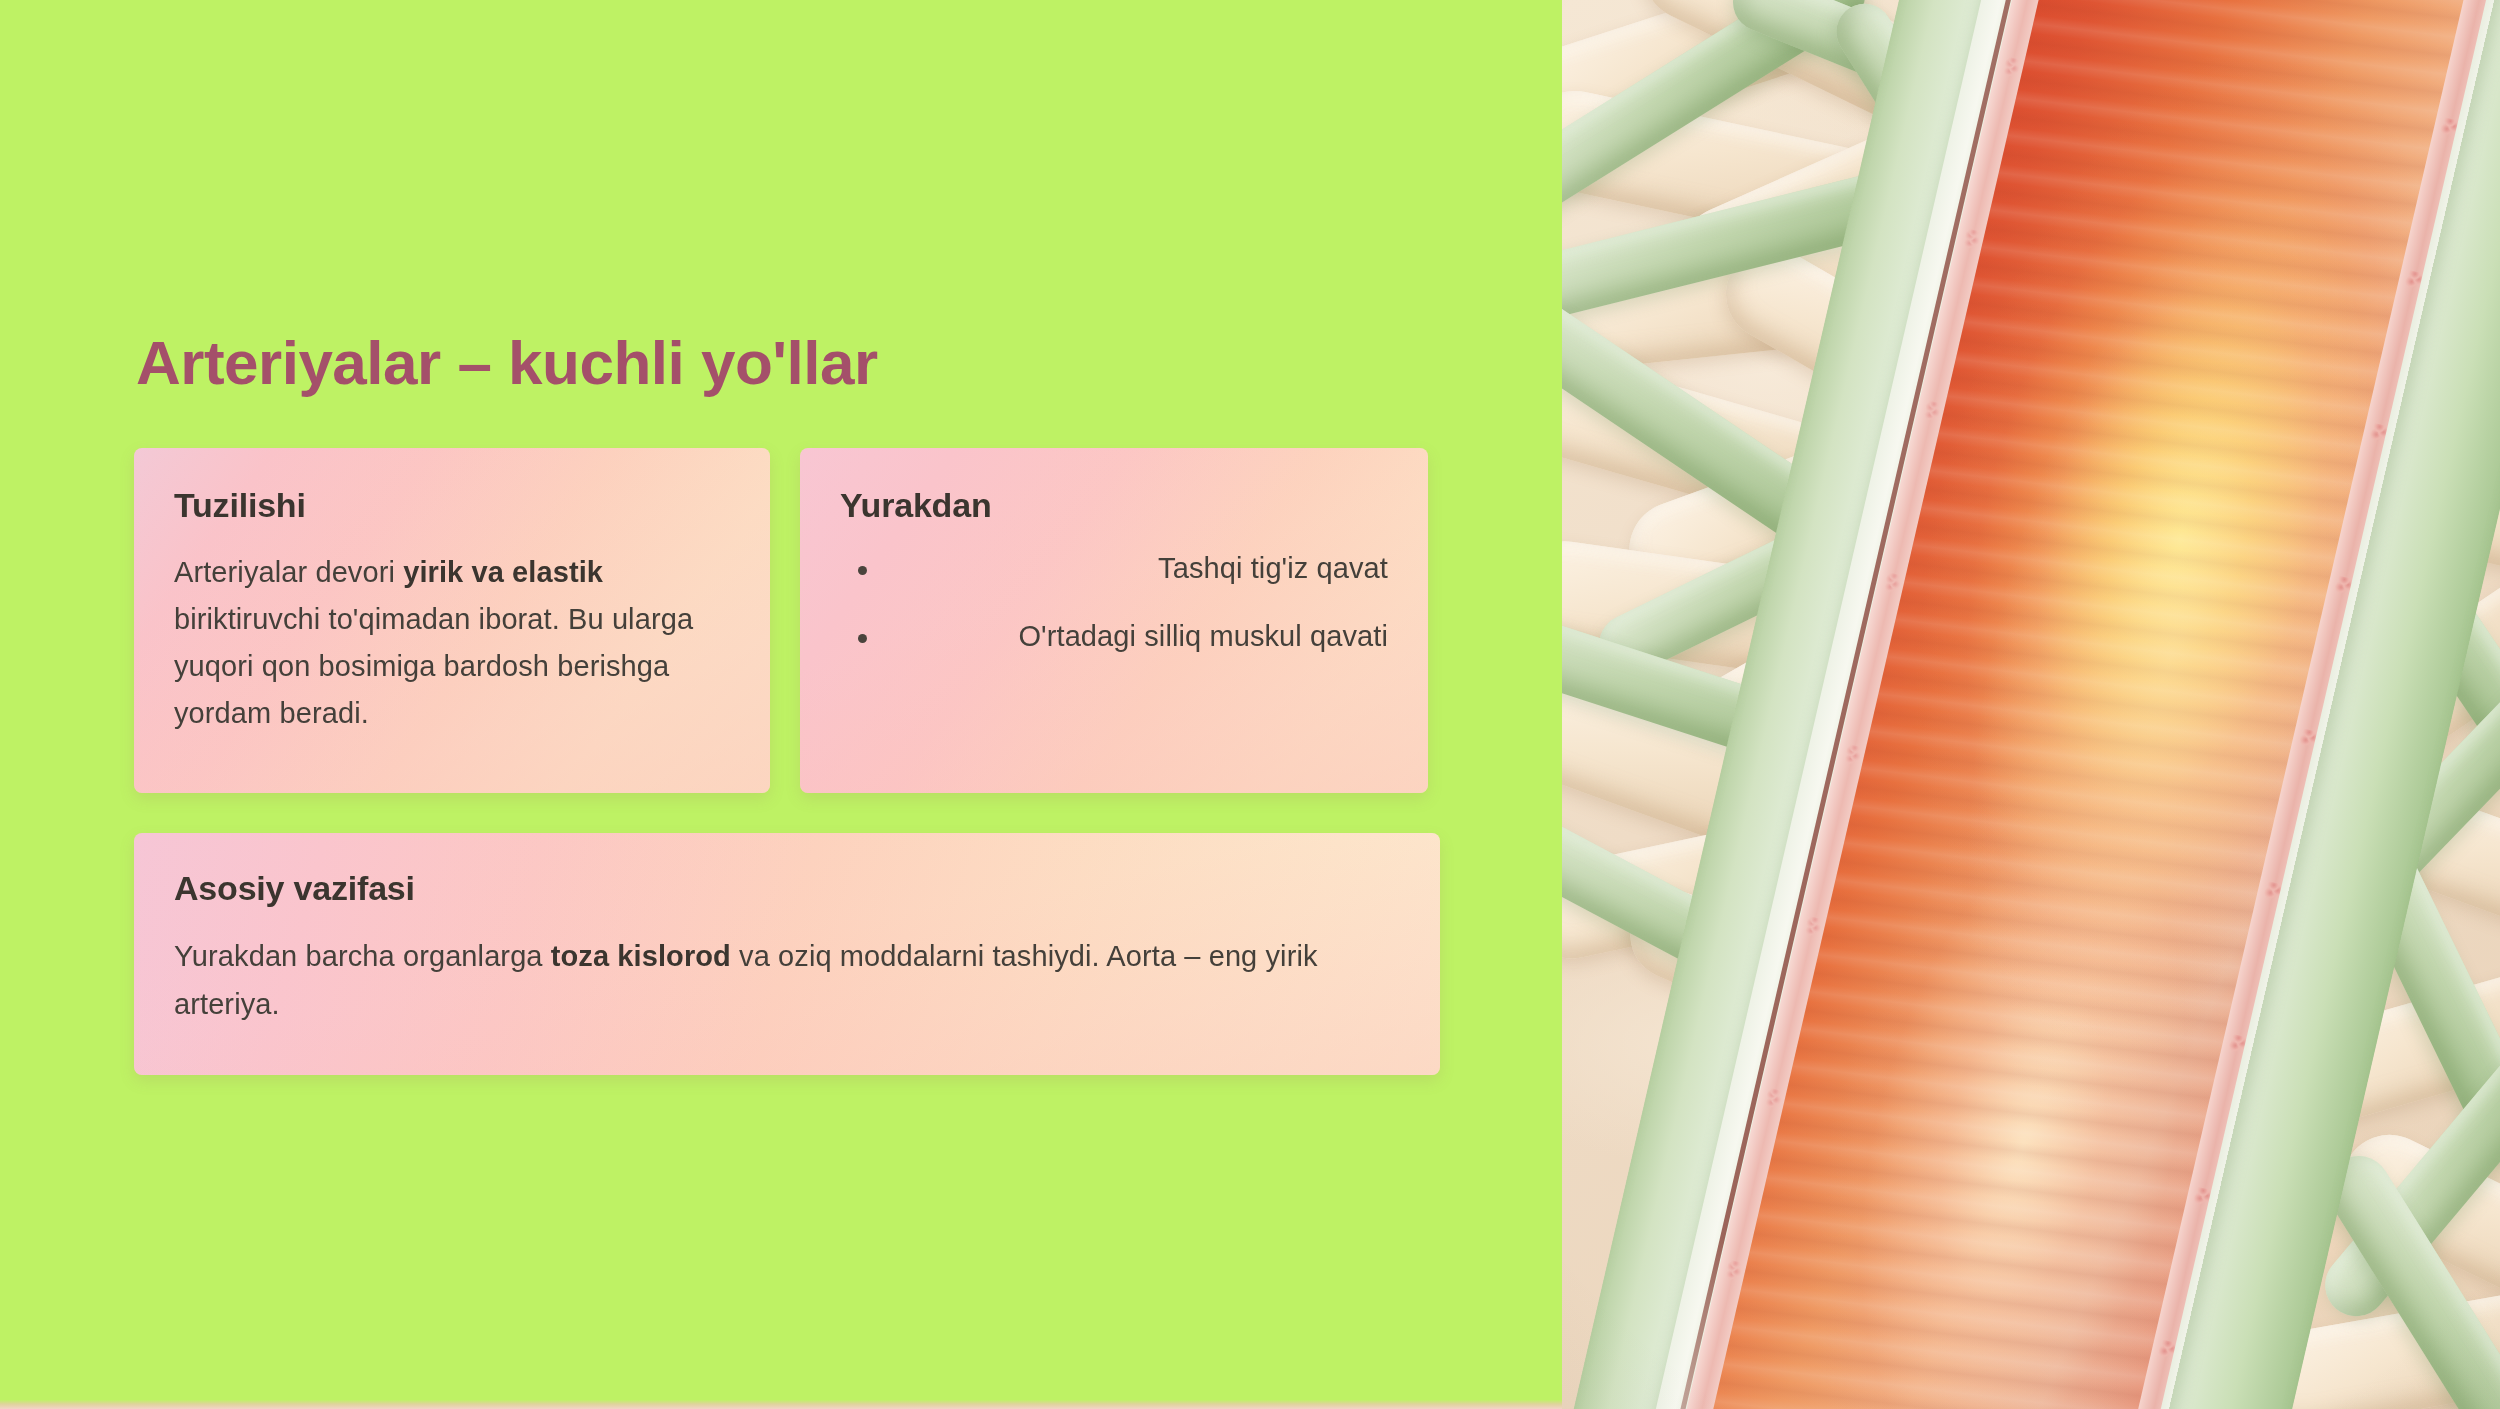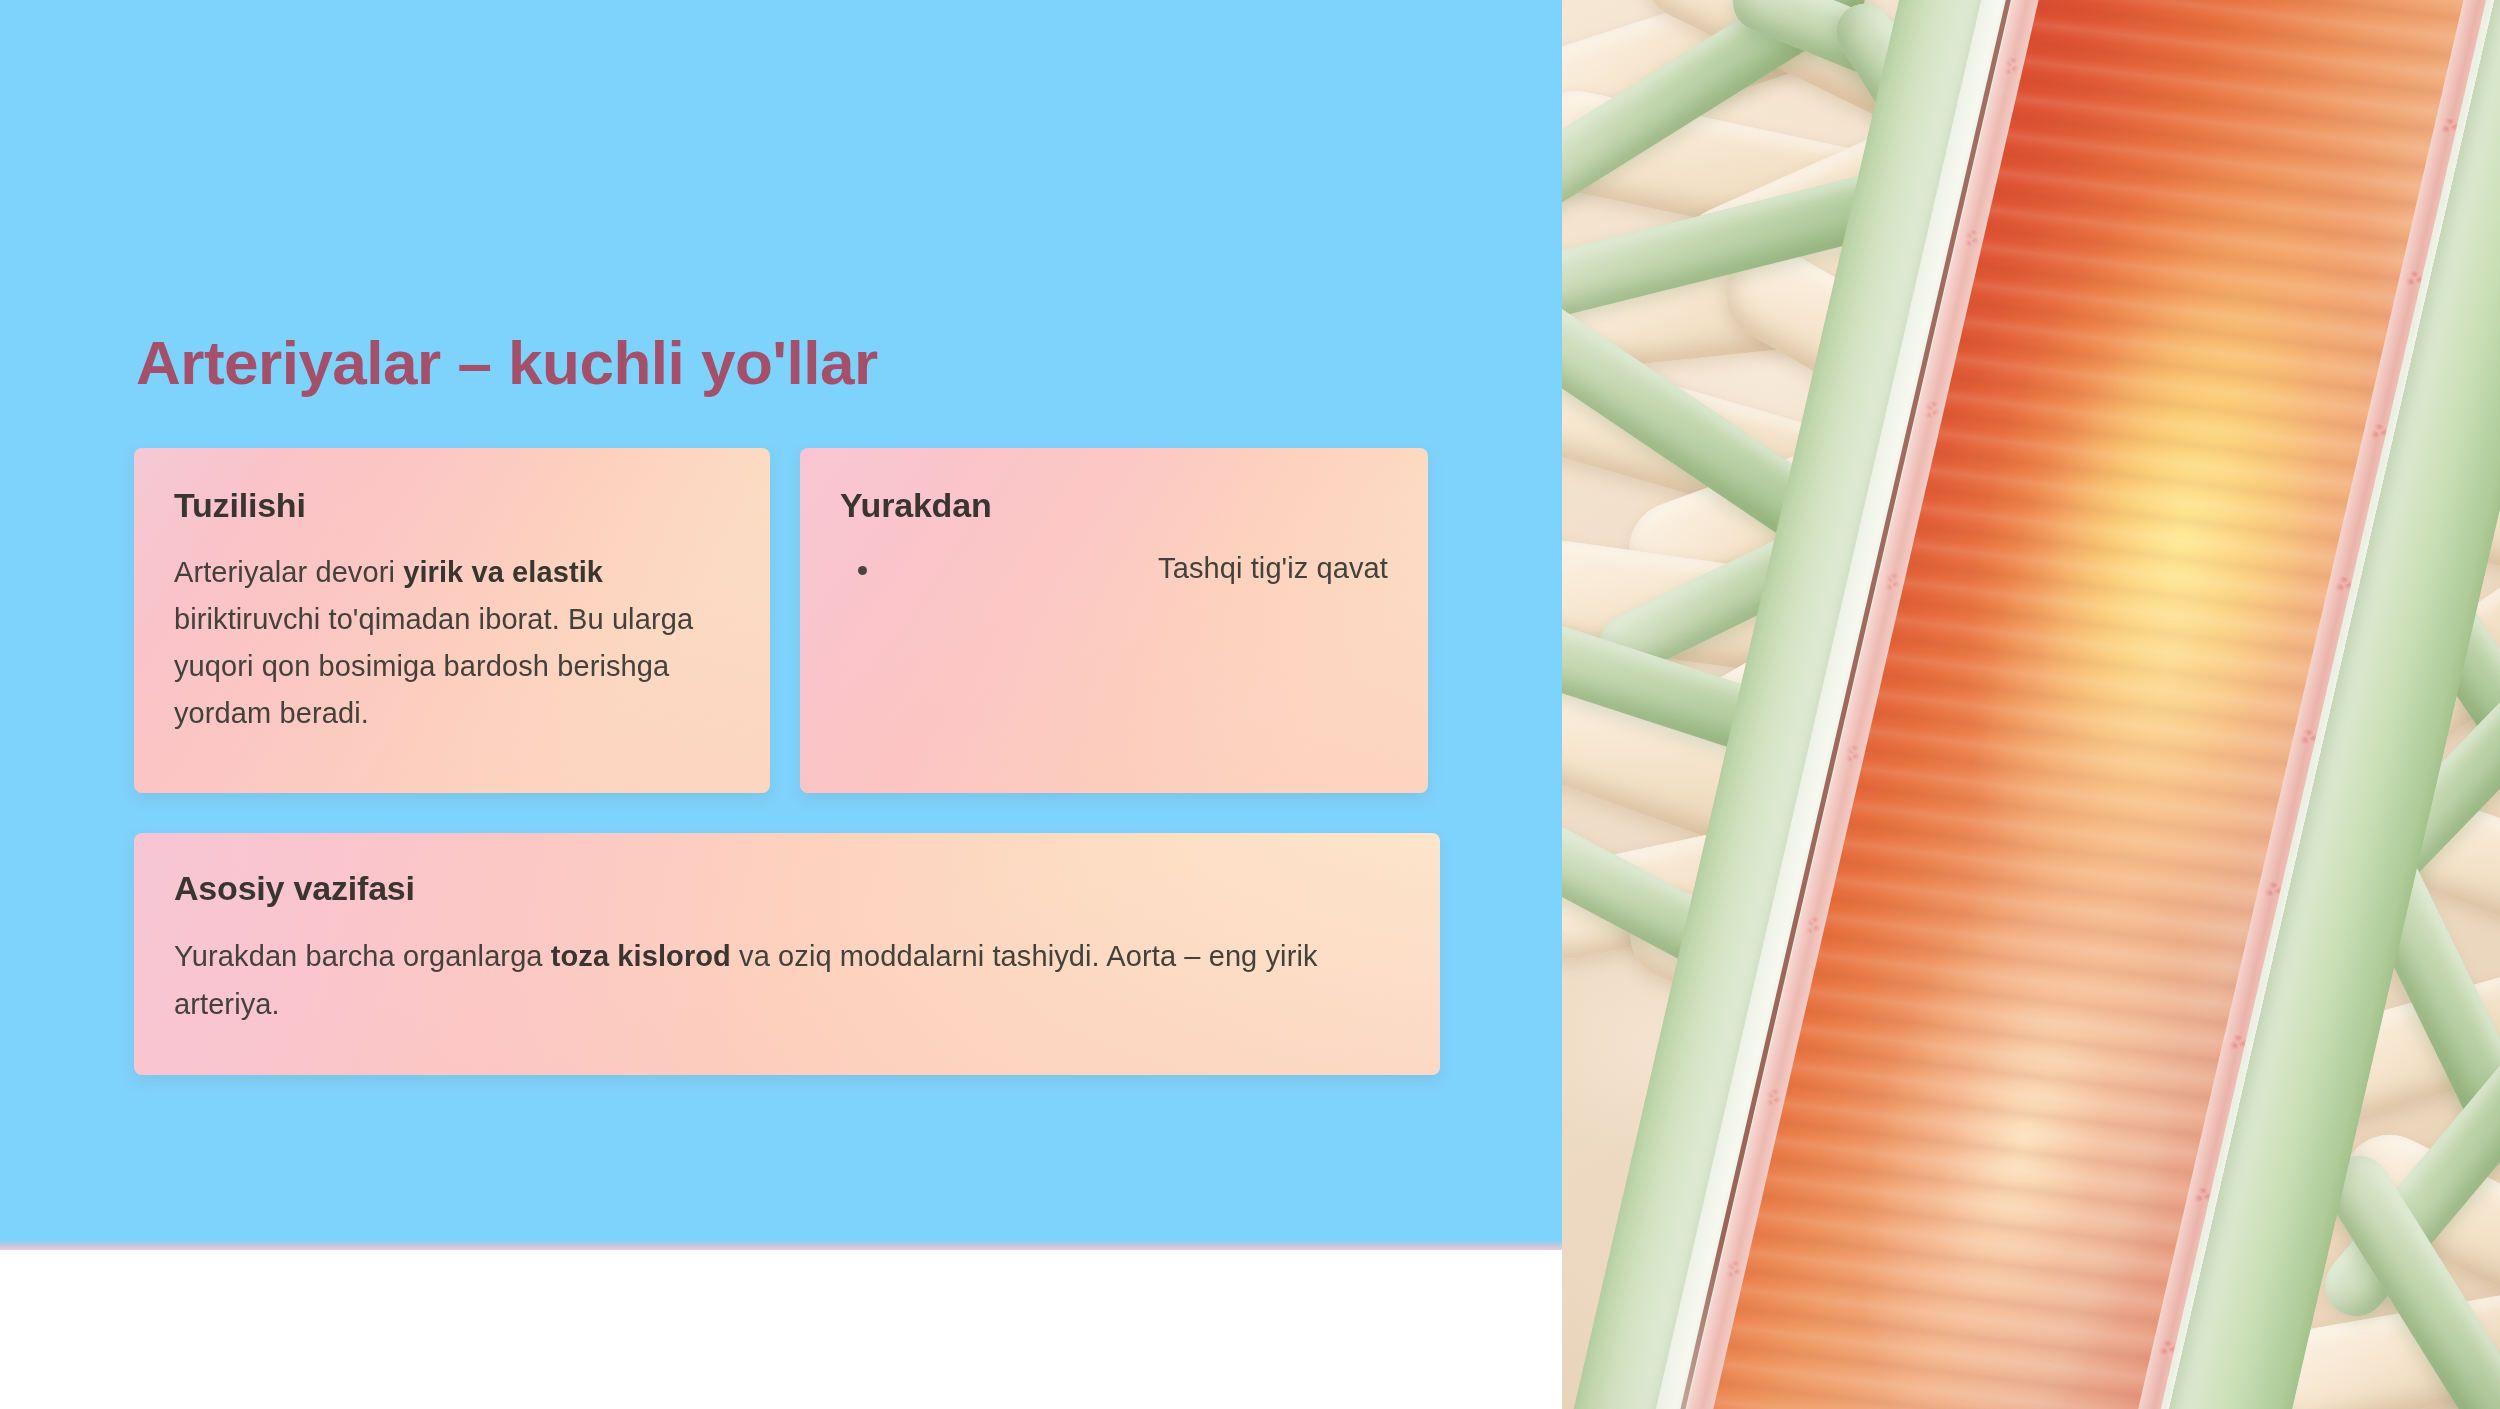--- a/index.html
+++ b/index.html
@@ -19,22 +19,22 @@
     background: #ffffff;
     overflow: hidden;
   }
 
   
   #content-pane {
     position: absolute;
     left: 0;
     top: 0;
     width: 1562px;
-    height: 1250px;
-    background: #7dd3fc;
+    height: 1409px;
+    background: #bef264;
   }
 
   #page-title {
     position: absolute;
     left: 136px;
     top: 327px;
     font-size: 62px;
     font-weight: 700;
     letter-spacing: -0.5px;
     color: #a4506a;
@@ -405,20 +405,24 @@
     </div>
 
     <div class="card" id="card-qavatlari">
       <div class="card-inner">
         <div class="card-title">Yurakdan</div>
         <ul class="bullet-list">
           <li class="bullet-item">
             <span class="bullet-dot"></span>
             <span>Tashqi tig'iz qavat</span>
           </li>
+          <li class="bullet-item">
+            <span class="bullet-dot"></span>
+            <span>O'rtadagi silliq muskul qavati</span>
+          </li>
         </ul>
       </div>
     </div>
 
     <div class="card" id="card-vazifasi">
       <div class="card-inner">
         <div class="card-title">Asosiy vazifasi</div>
         <p class="card-body"><span>Yurakdan barcha organlarga </span><b>toza kislorod</b><span> va oziq moddalarni tashiydi. Aorta – eng yirik arteriya.</span></p>
       </div>
     </div>

